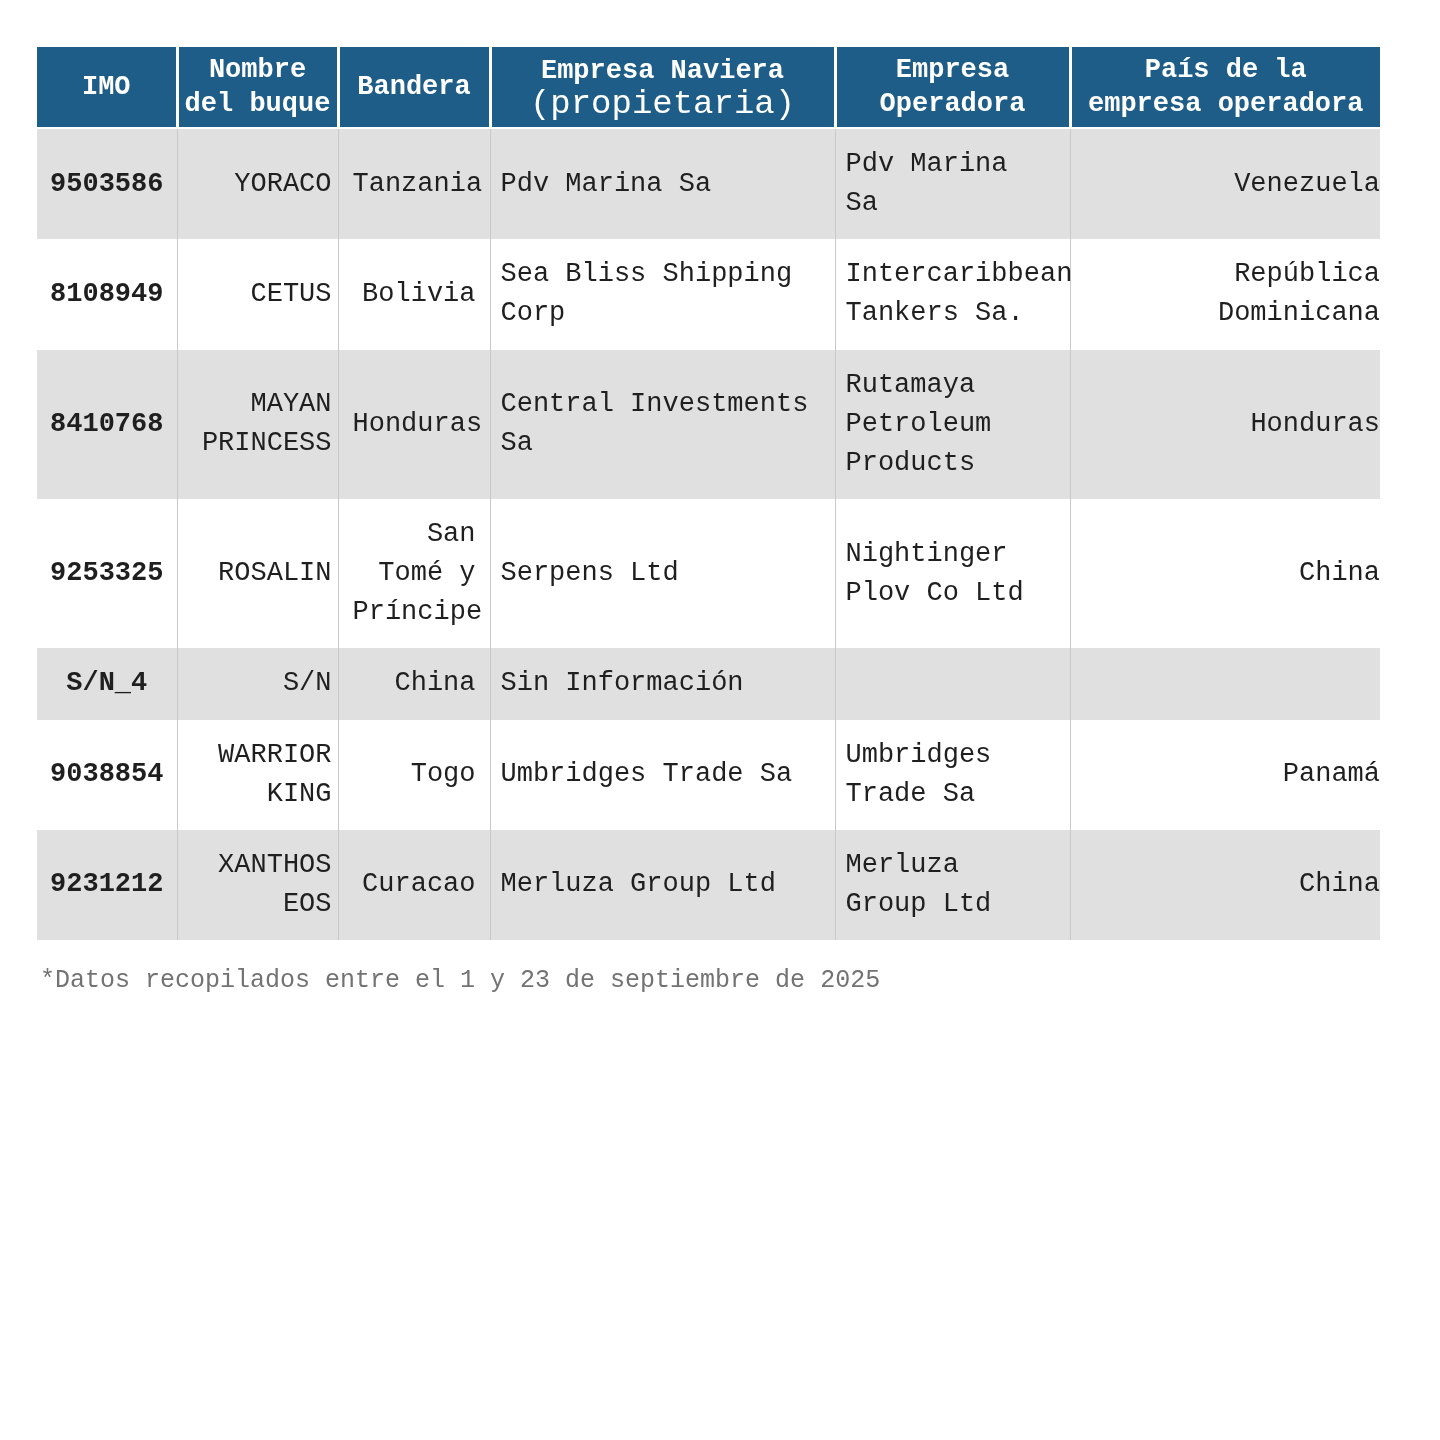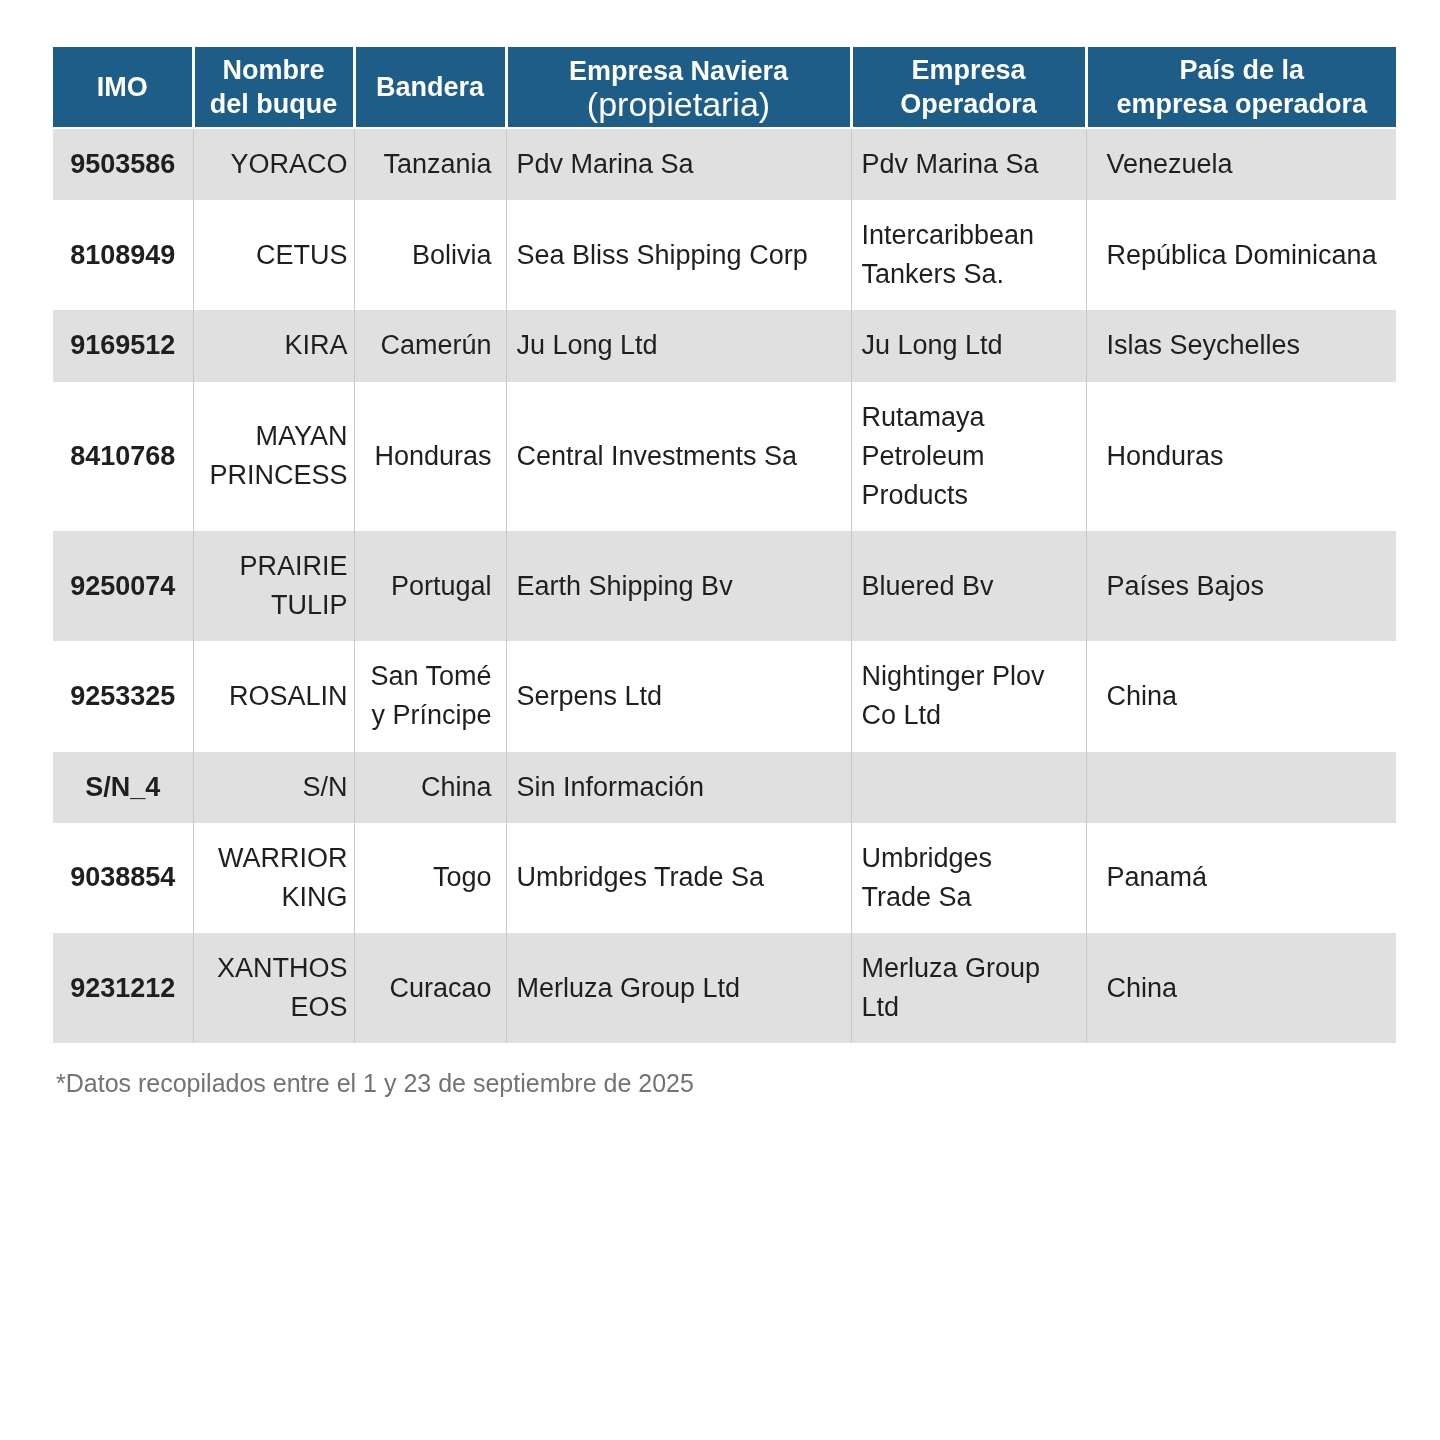--- a/index.html
+++ b/index.html
@@ -4,23 +4,24 @@
 <style>
   * { margin: 0; padding: 0; box-sizing: border-box; }
   html, body {
     width: 1440px; height: 1440px;
     background: #ffffff;
     font-family: "Liberation Sans", "DejaVu Sans", sans-serif;
     color: #1f1f1f;
   }
   .table-wrap {
     position: absolute;
-    left: 53px;
+    left: 37px;
     top: 47px;
     width: 1343px;
+    font-family: Liberation Mono, monospace;
   }
   table.ships {
     width: 100%;
     border-collapse: collapse;
     table-layout: fixed;
     font-size: 27px;
   }
   col.c-imo       { width: 140px; }
   col.c-nombre    { width: 161px; }
   col.c-bandera   { width: 152px; }
@@ -51,21 +52,21 @@
     background: #ffffff;
   }
   tbody td:last-child { border-right: none; }
   tbody tr:nth-child(odd) td { background: #e0e0e0; }
 
   td.col-imo     { text-align: center; font-weight: 600; }
   td.col-nombre  { text-align: right; padding-left: 2px; padding-right: 6px; }
   td.col-bandera { text-align: right; padding-left: 14px; padding-right: 14px; }
   td.col-naviera { text-align: left; padding-right: 6px; }
   td.col-operadora { text-align: left; padding-right: 40px; }
-  td.col-pais    { text-align: left; padding-left: 20px; padding-right: 0; }
+  td.col-pais    { text-align: right; padding-left: 20px; padding-right: 0; }
 
   .footnote {
     margin: 26px 0 0 3px;
     font-size: 25px;
     color: #737373;
   }
 </style>
 </head>
 <body>
 
@@ -116,42 +117,26 @@
         </tr>
         <tr>
           <td class="col-imo">8108949</td>
           <td class="col-nombre">CETUS</td>
           <td class="col-bandera">Bolivia</td>
           <td class="col-naviera">Sea Bliss Shipping Corp</td>
           <td class="col-operadora">Intercaribbean Tankers Sa.</td>
           <td class="col-pais">República Dominicana</td>
         </tr>
         <tr>
-          <td class="col-imo">9169512</td>
-          <td class="col-nombre">KIRA</td>
-          <td class="col-bandera">Camerún</td>
-          <td class="col-naviera">Ju Long Ltd</td>
-          <td class="col-operadora">Ju Long Ltd</td>
-          <td class="col-pais">Islas Seychelles</td>
-        </tr>
-        <tr>
           <td class="col-imo">8410768</td>
           <td class="col-nombre">MAYAN PRINCESS</td>
           <td class="col-bandera">Honduras</td>
           <td class="col-naviera">Central Investments Sa</td>
           <td class="col-operadora">Rutamaya Petroleum Products</td>
           <td class="col-pais">Honduras</td>
-        </tr>
-        <tr>
-          <td class="col-imo">9250074</td>
-          <td class="col-nombre">PRAIRIE TULIP</td>
-          <td class="col-bandera">Portugal</td>
-          <td class="col-naviera">Earth Shipping Bv</td>
-          <td class="col-operadora">Bluered Bv</td>
-          <td class="col-pais">Países Bajos</td>
         </tr>
         <tr>
           <td class="col-imo">9253325</td>
           <td class="col-nombre">ROSALIN</td>
           <td class="col-bandera">San Tomé y Príncipe</td>
           <td class="col-naviera">Serpens Ltd</td>
           <td class="col-operadora">Nightinger Plov Co Ltd</td>
           <td class="col-pais">China</td>
         </tr>
         <tr>

